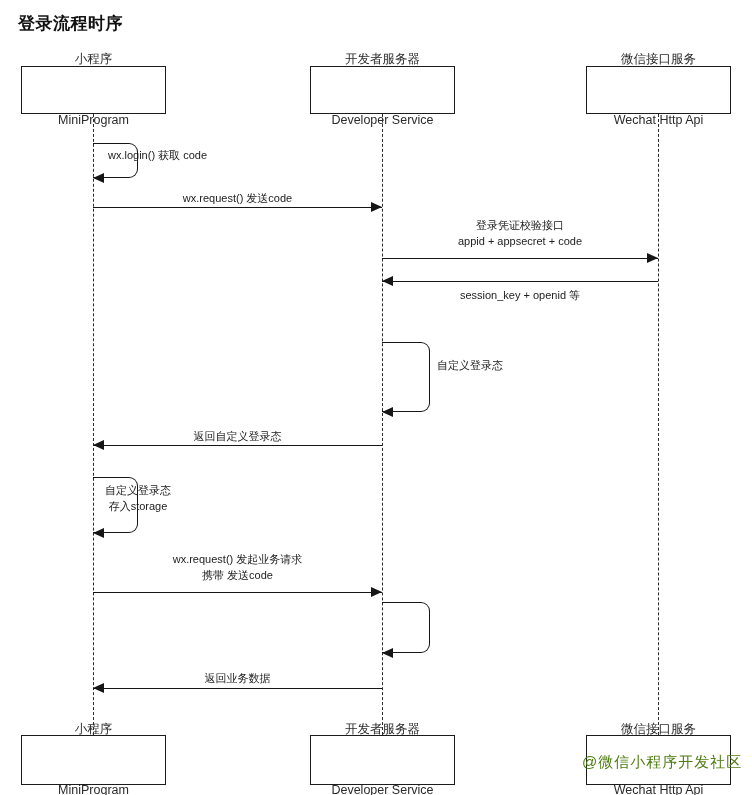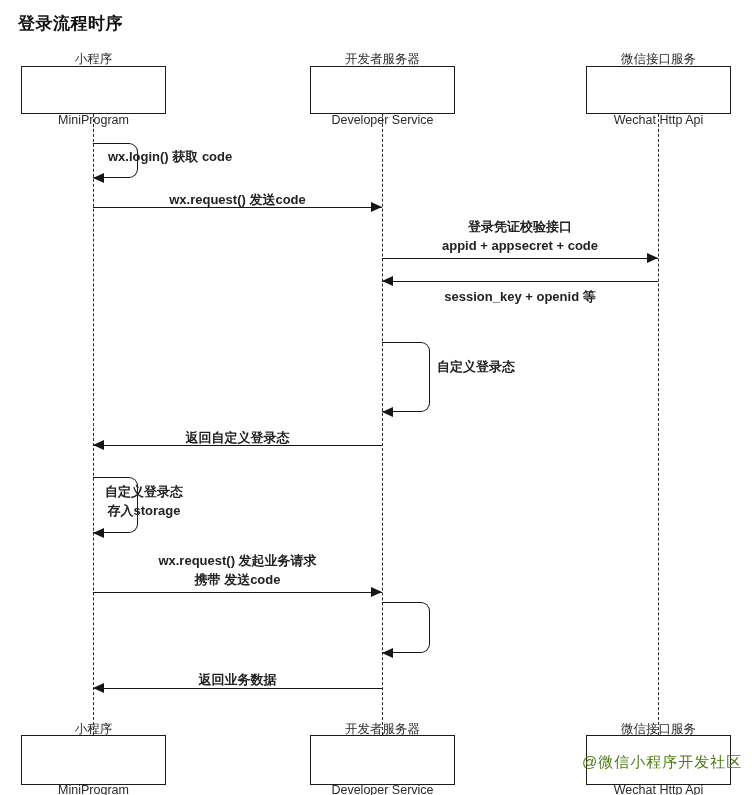--- a/index.html
+++ b/index.html
@@ -68,27 +68,26 @@
     border-bottom: 5px solid transparent;
     border-left: 11px solid #161616;
   }
   .arrow-head.left {
     border-top: 5px solid transparent;
     border-bottom: 5px solid transparent;
     border-right: 11px solid #161616;
   }
   .msg-label {
     position: absolute;
-    font-size: 13px;
+    font-size: 11px;
     color: #222222;
     text-align: center;
     line-height: 1.45;
     white-space: nowrap;
     z-index: 3;
-    font-weight: bold;
   }
   .msg-label.left-align { text-align: left; }
   .selfloop {
     position: absolute;
     box-sizing: border-box;
     border-top: 1.3px solid #161616;
     border-right: 1.3px solid #161616;
     border-bottom: 1.3px solid #161616;
     border-top-right-radius: 9px;
     border-bottom-right-radius: 9px;

